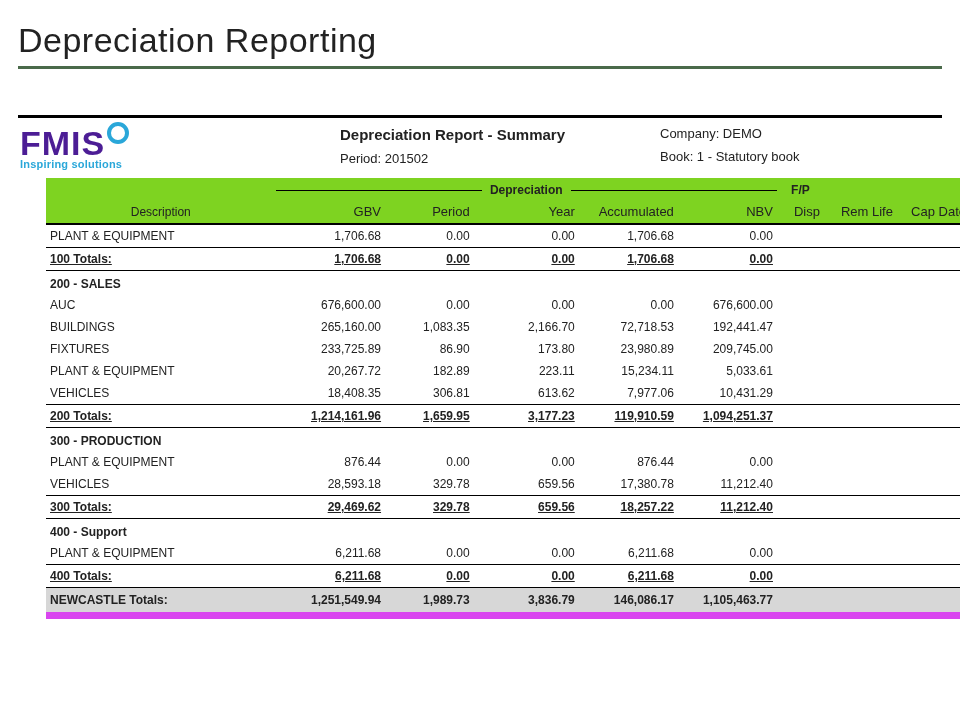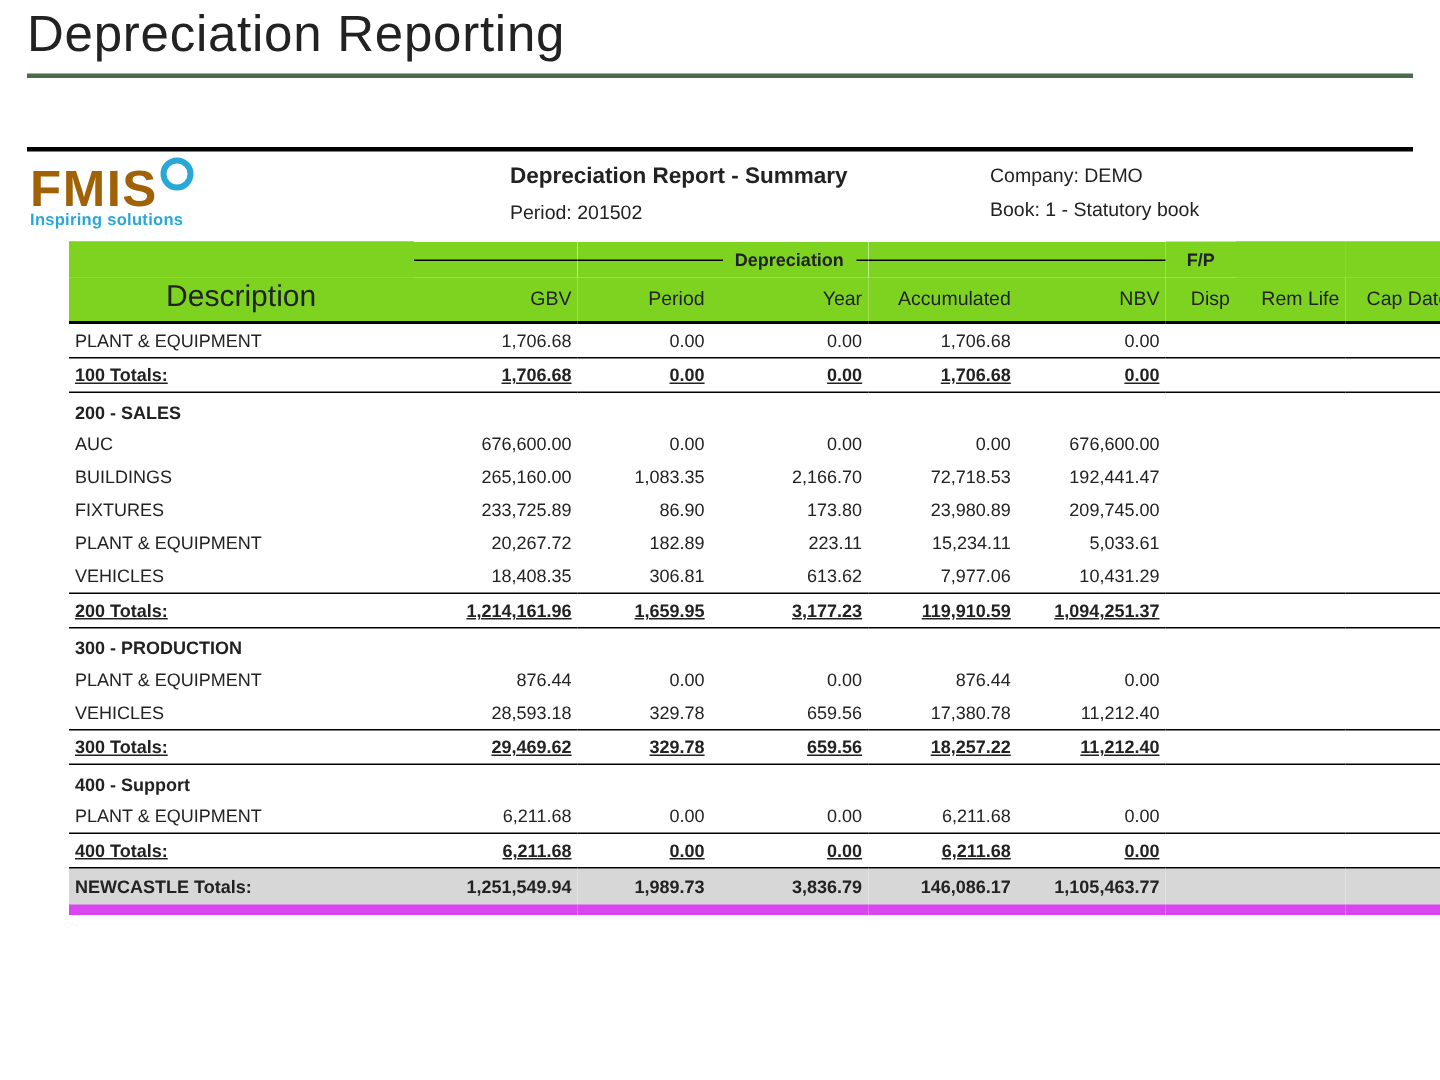--- a/index.html
+++ b/index.html
@@ -1,42 +1,42 @@
 <!DOCTYPE html>
 <html><head>
 <meta charset="utf-8">
 <style>
   html,body{margin:0;padding:0;width:960px;height:720px;background:#fff;font-family:Arial,Helvetica,sans-serif;color:#222;}
-  .page{padding:4px 18px 0 18px;}
+  .page{padding:21px 18px 0 18px;}
   .page-title{font-size:34px;font-weight:400;letter-spacing:.5px;color:#222;margin:0 0 6px 0;}
   .title-rule{height:3px;background:#4a6a4a;margin-bottom:46px;}
   .report{border-top:3px solid #000;padding-top:8px;}
   .hdr{display:flex;align-items:flex-start;padding:0 2px 8px 2px;}
   .logo{width:320px;}
   .logo-row{display:flex;align-items:flex-start;}
-  .logo-text{font-size:34px;font-weight:700;color:#a16207;letter-spacing:1px;line-height:34px;}
+  .logo-text{font-size:34px;font-weight:700;color:#4c1d95;letter-spacing:1px;line-height:34px;}
   .logo-icon{width:22px;height:22px;border:4px solid #2aa7d9;border-radius:50%;margin-left:2px;box-sizing:border-box;position:relative;top:-4px;}
   .tag{font-size:11px;color:#2aa7d9;font-weight:700;margin-top:-2px;letter-spacing:.2px;}
   .hdr-mid{flex:1;}
   .rep-title{font-size:15px;font-weight:700;margin-bottom:8px;}
   .rep-sub{font-size:13px;}
   .hdr-right{width:280px;}
   .co{font-size:13px;margin-bottom:8px;}
   .book{font-size:13px;}
   table{border-collapse:collapse;width:100%;font-size:12px;margin-left:28px;}
   th,td{padding:3px 4px 3px 4px;white-space:nowrap;}
   .band{background:#7ed321;}
   .band .sp{background:#7ed321;height:18px;}
   .band .rule-cell{position:relative;}
   .band .rule-cell::before{content:"";position:absolute;left:0;right:0;top:50%;height:1px;background:#000;}
   .band .dep-label{position:relative;text-align:center;font-size:12px;padding:0 6px;}
   .band .dep-label span{position:relative;background:#7ed321;padding:0 8px;}
   .band .fp{font-size:12px;text-align:center;}
   .colh th{background:#7ed321;font-weight:400;font-size:13px;text-align:right;border-bottom:2px solid #000;padding-top:2px;padding-bottom:4px;}
-  .colh th.desc{text-align:center;font-size:20px;}
+  .colh th.desc{text-align:center;font-size:12px;}
   .num{text-align:right;font-variant-numeric:tabular-nums;}
   .sec-head td{font-weight:700;padding-top:6px;}
   .row td{padding-top:4px;padding-bottom:4px;}
   .totals td{font-weight:700;border-top:1px solid #000;border-bottom:1px solid #000;padding-top:4px;padding-bottom:4px;text-decoration:underline;}
   .grand td{font-weight:700;background:#d7d7d7;border-top:1px solid #000;border-bottom:7px solid #d946ef;padding-top:5px;padding-bottom:5px;}
   .loc td{font-weight:700;padding-top:4px;}
   col.c-desc{width:220px;}
   col.c-gbv{width:105px;}
   col.c-per{width:85px;}
   col.c-year{width:85px;}

